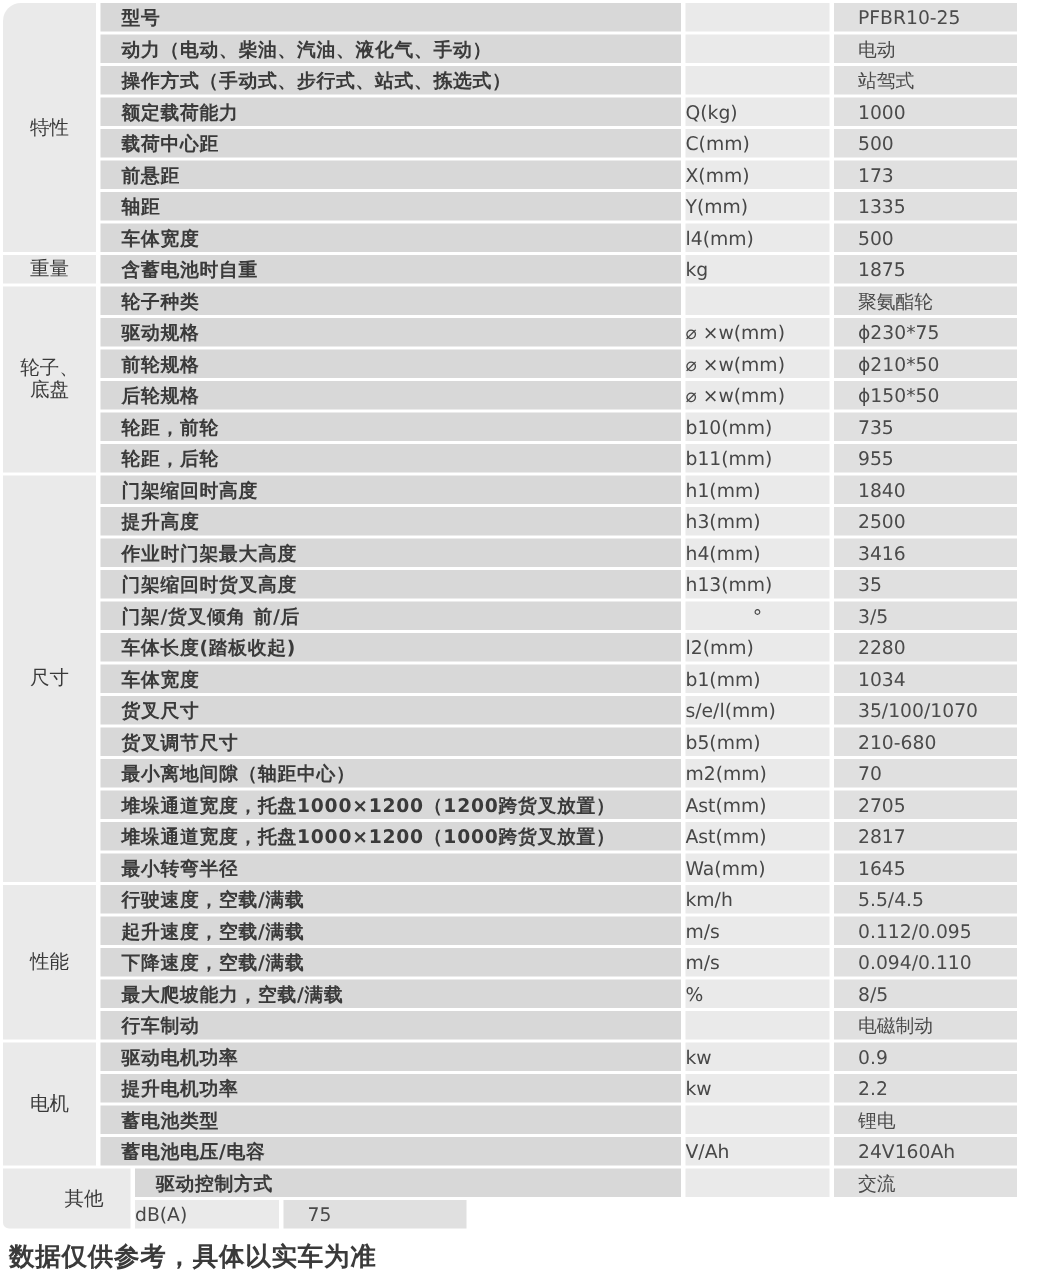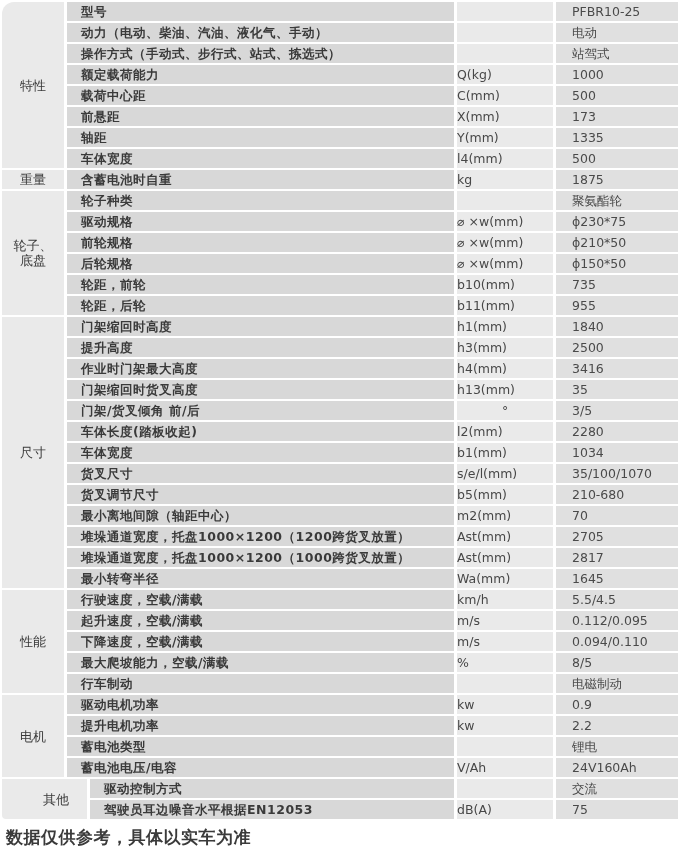--- a/index.html
+++ b/index.html
@@ -268,21 +268,20 @@
       </div>
       <div class="section">
         <div class="cat-cell">其他</div>
         <div class="rows">
           <div class="row">
             <div class="cell name-cell">驱动控制方式</div>
             <div class="cell unit-cell"></div>
             <div class="cell value-cell">交流</div>
           </div>
           <div class="row">
-            <div class="cell name-cell">驾驶员耳边噪音水平根据EN12053</div>
             <div class="cell unit-cell">dB(A)</div>
             <div class="cell value-cell">75</div>
           </div>
         </div>
       </div>
     </div>
   <div class="footer">数据仅供参考，具体以实车为准</div>
 </div>
 
 </body></html>

